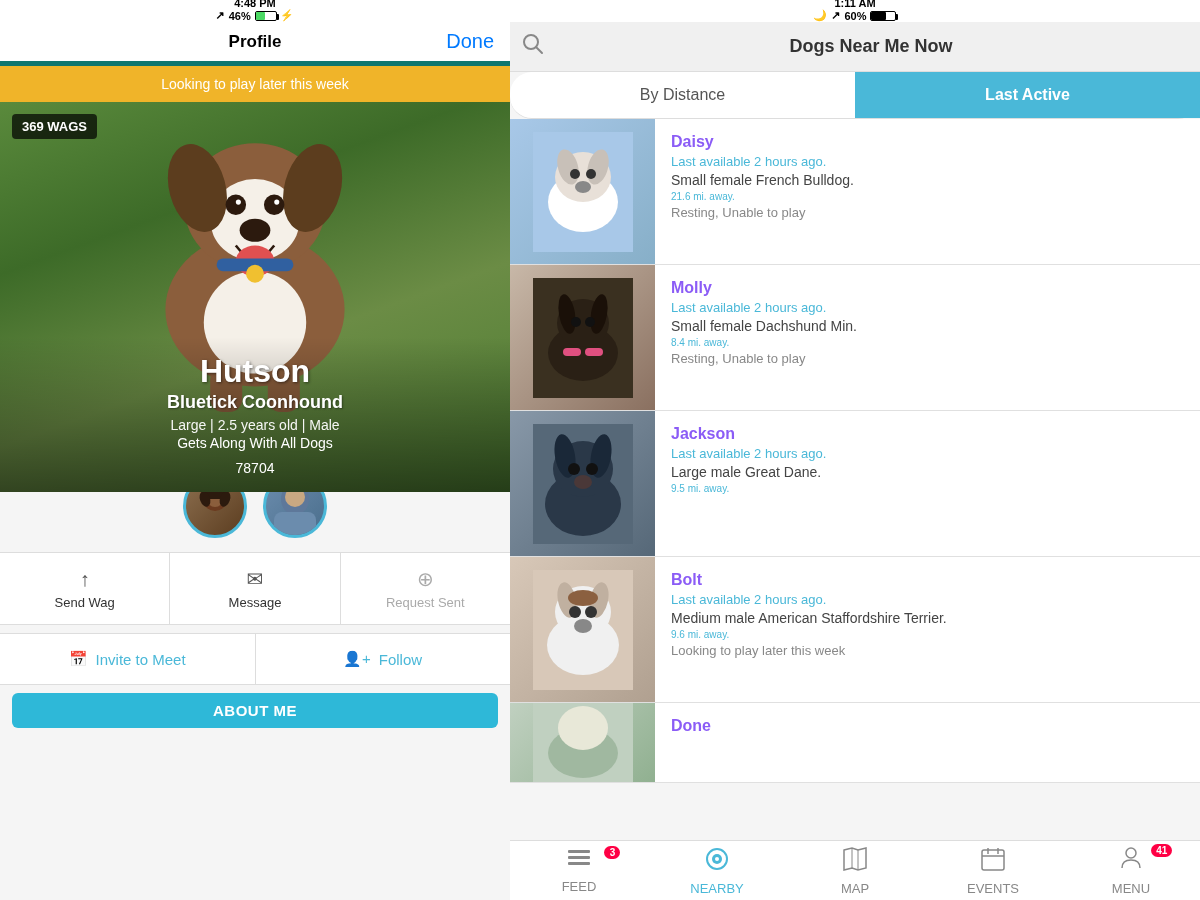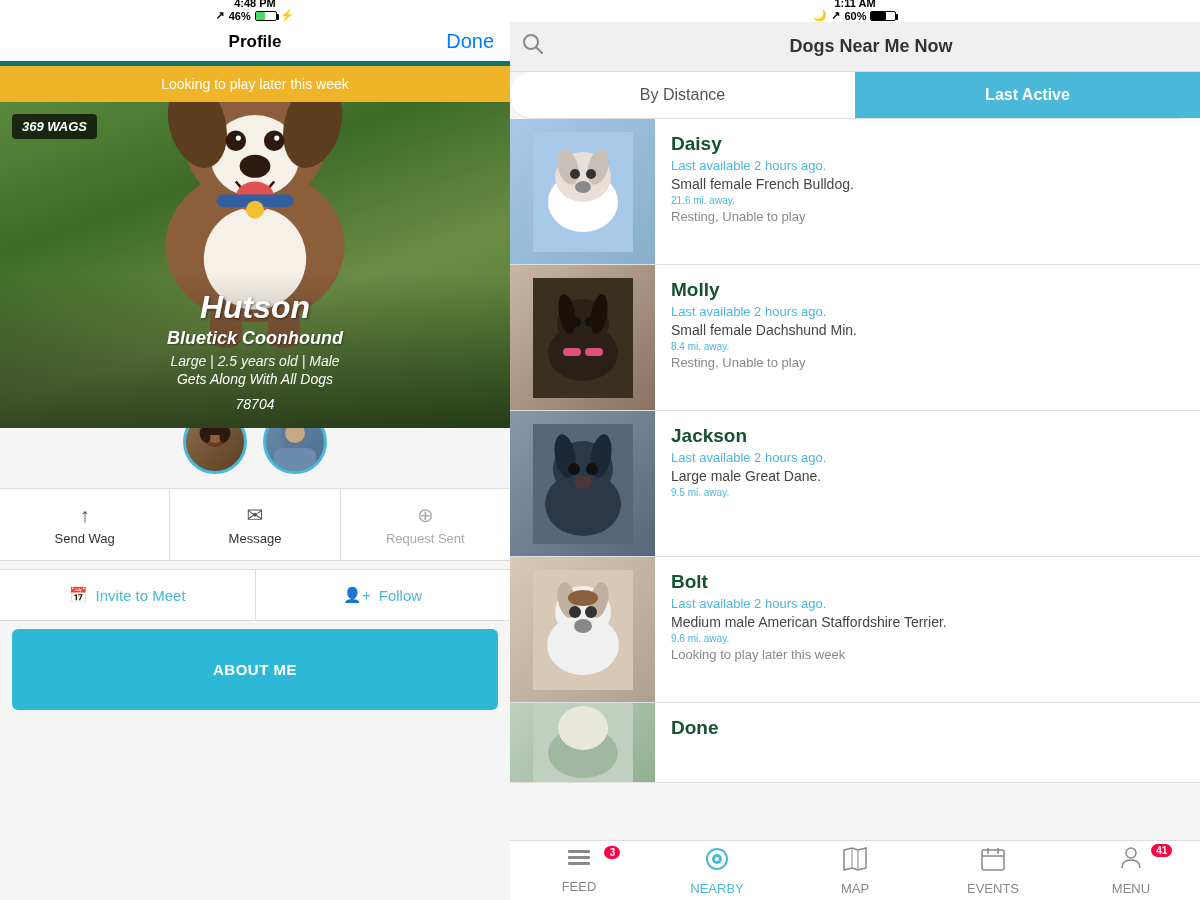--- a/index.html
+++ b/index.html
@@ -67,23 +67,22 @@
       padding: 10px;
       font-size: 14px;
       color: #fff;
       font-weight: 500;
     }
 
     
     .profile-photo-area {
       position: relative;
       width: 510px;
-      height: 326px;
+      height: 390px;
       overflow: hidden;
-      font-style: italic;
     }
     .profile-photo-bg {
       width: 100%;
       height: 100%;
       background: linear-gradient(160deg, #5a8a3c 0%, #3d6b28 30%, #6b8c45 60%, #4a7a30 100%);
       position: relative;
     }
     .wags-badge {
       position: absolute;
       top: 12px;
@@ -215,21 +214,21 @@
     .meet-btn { border-right: 1px solid #ddd; }
     .meet-btn span, .follow-btn span { font-size: 15px; color: #4ab8d8; font-weight: 500; }
     .meet-icon, .follow-icon { font-size: 18px; color: #4ab8d8; }
 
     
     .about-me-btn {
       margin: 8px 12px;
       background: #2eb8d8;
       color: #fff;
       text-align: center;
-      padding: 32px;
+      padding: 9px;
       border-radius: 6px;
       font-size: 15px;
       font-weight: 700;
       letter-spacing: 0.5px;
       cursor: pointer;
     }
 
     
     .right-panel {
       width: 690px;
@@ -304,23 +303,23 @@
     .dog-thumb-img.molly-bg { background: linear-gradient(135deg, #c8b8a8, #8a7060); }
     .dog-thumb-img.jackson-bg { background: linear-gradient(135deg, #8898a8, #566878); }
     .dog-thumb-img.bolt-bg { background: linear-gradient(135deg, #d8c8b8, #b0a090); }
     .dog-thumb-img.lacy-bg { background: linear-gradient(135deg, #c0d0c0, #90b090); }
 
     .dog-info {
       flex: 1;
       padding: 14px 16px;
     }
     .dog-info-name {
-      font-size: 19px;
+      font-size: 16px;
       font-weight: 600;
-      color: #14532d;
+      color: #8b5cf6;
       margin-bottom: 3px;
     }
     .dog-info-last {
       font-size: 13px;
       color: #4ab8d8;
       margin-bottom: 3px;
     }
     .dog-info-desc {
       font-size: 14px;
       color: #444;

